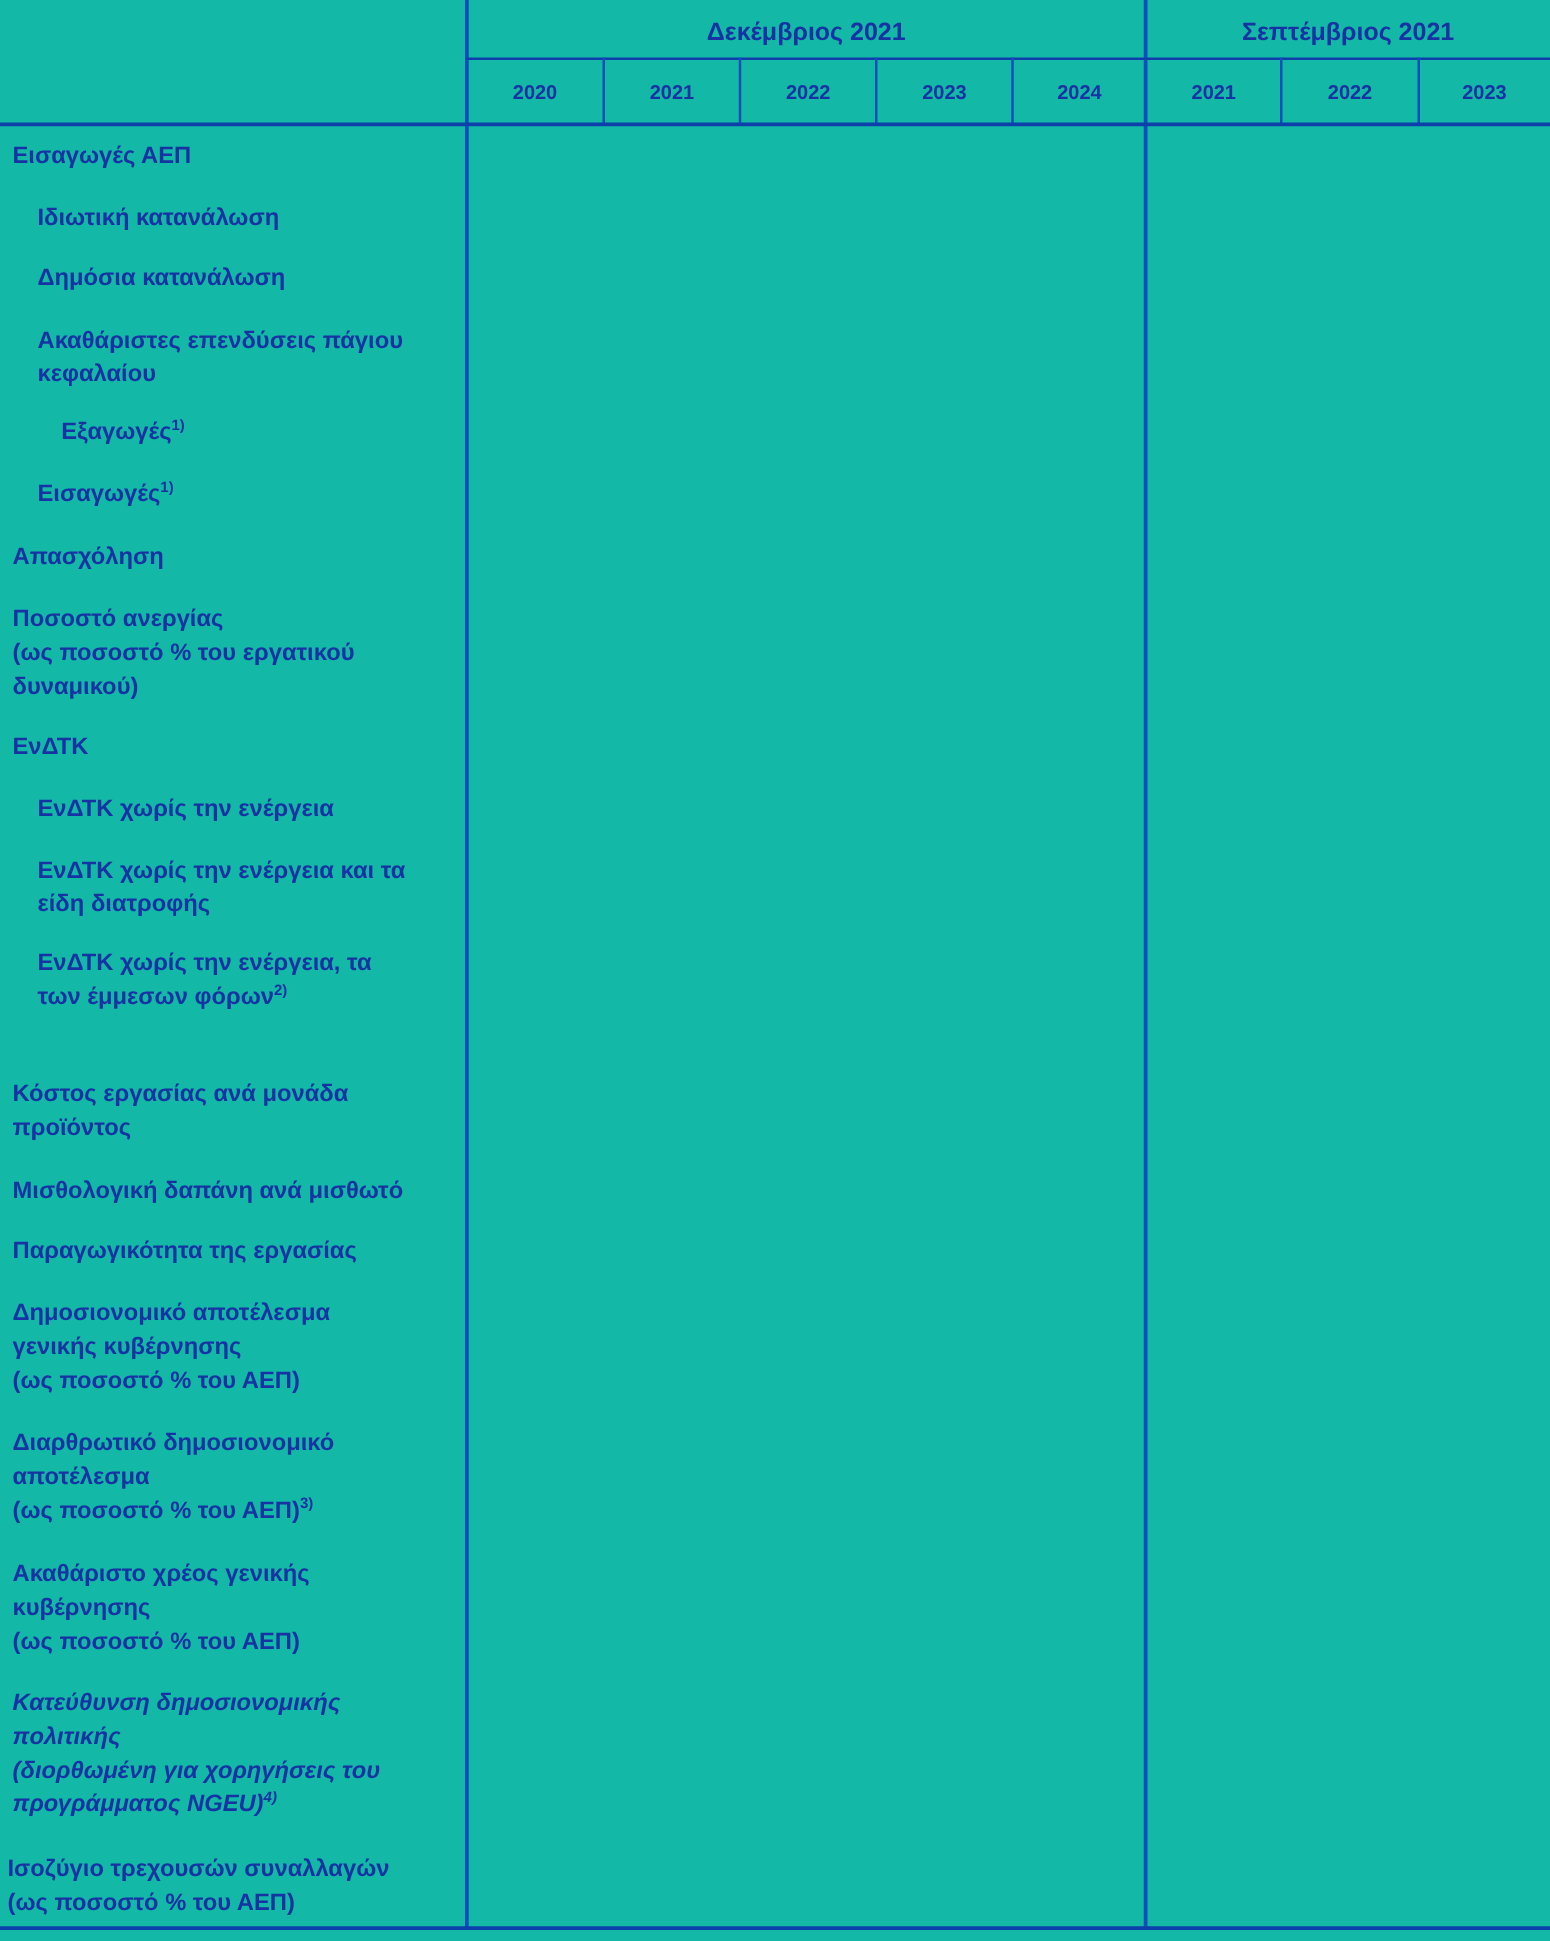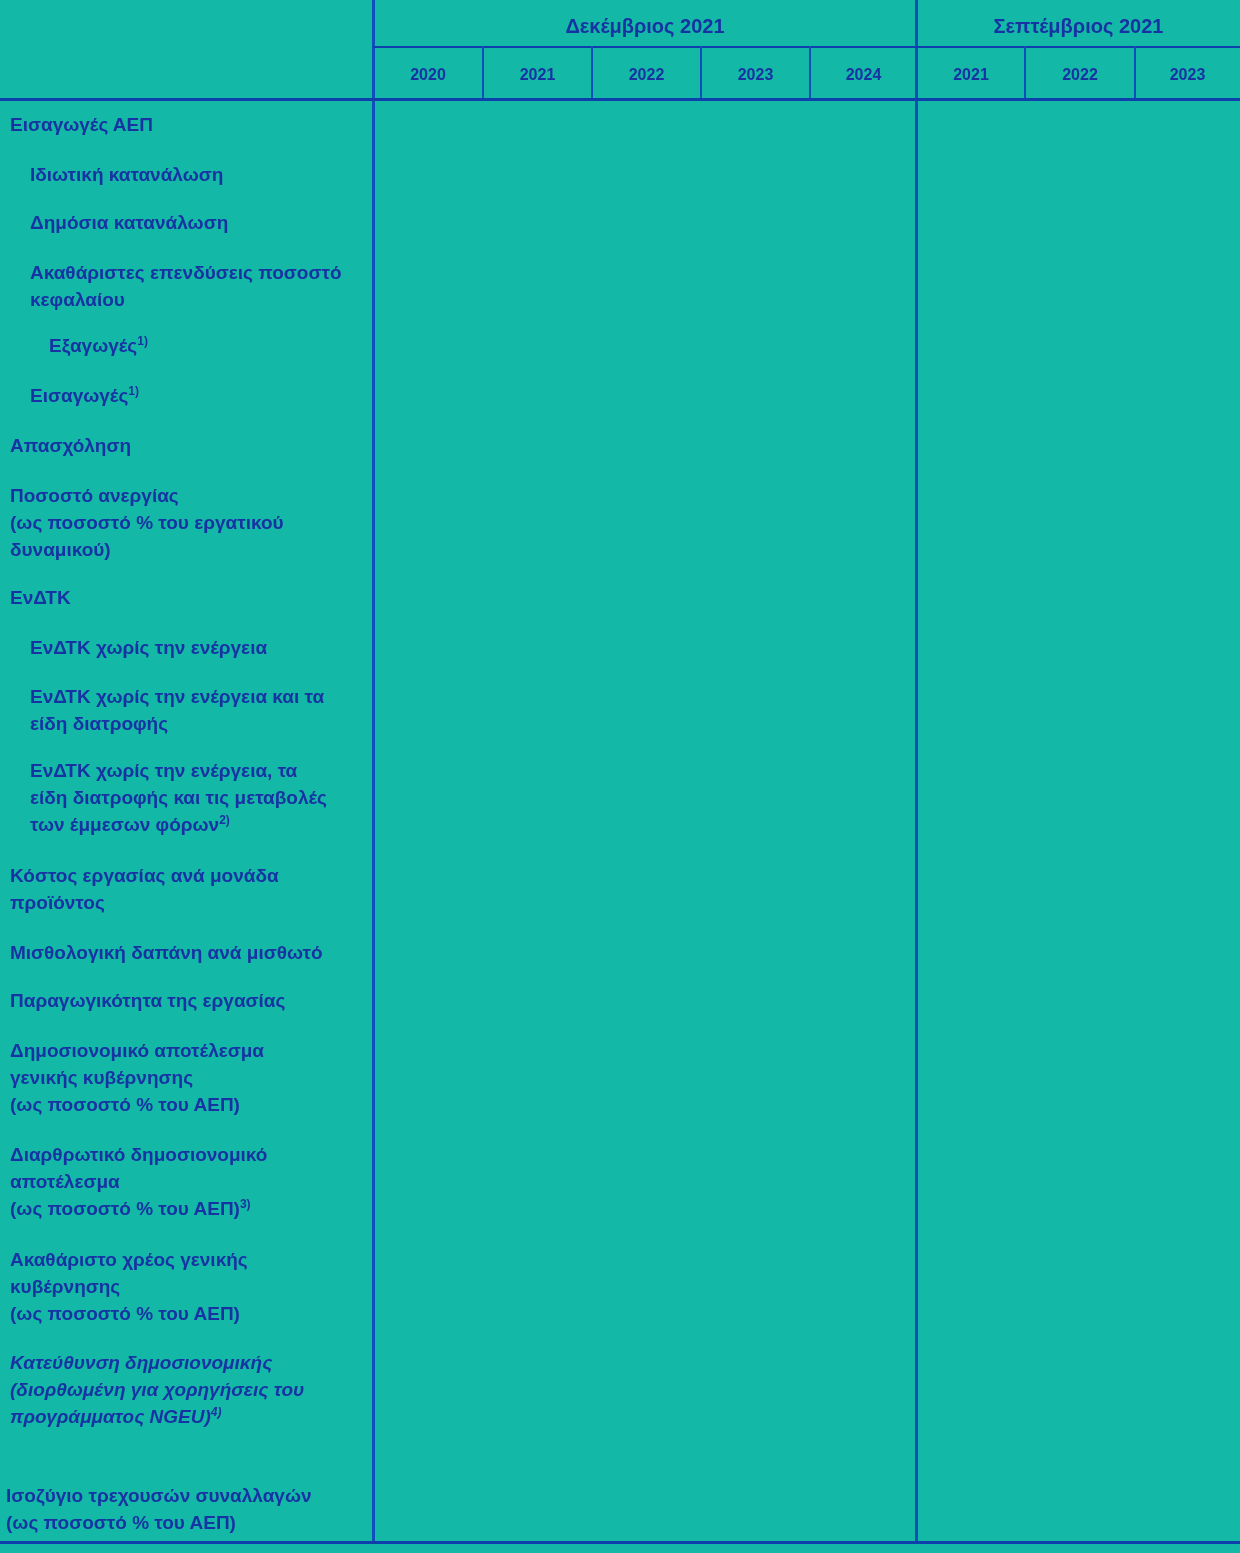--- a/index.html
+++ b/index.html
@@ -97,21 +97,21 @@
       <div class="row-label" style="top: 111px; left: 10px; color: rgb(23, 51, 163);">
         <div><span>Εισαγωγές ΑΕΠ</span></div>
       </div>
       <div class="row-label" style="top: 161px; left: 30px; color: rgb(23, 51, 163);">
         <div><span>Ιδιωτική κατανάλωση</span></div>
       </div>
       <div class="row-label" style="top: 209px; left: 30px; color: rgb(23, 51, 163);">
         <div><span>Δημόσια κατανάλωση</span></div>
       </div>
       <div class="row-label" style="top: 259px; left: 30px; color: rgb(23, 51, 163);">
-        <div><span>Ακαθάριστες επενδύσεις ποσοστό</span></div>
+        <div><span>Ακαθάριστες επενδύσεις πάγιου</span></div>
         <div><span>κεφαλαίου</span></div>
       </div>
       <div class="row-label" style="top: 332px; left: 30px; color: rgb(23, 51, 163); margin-left: 19px;">
         <div><span>Εξαγωγές</span><sup>1)</sup></div>
       </div>
       <div class="row-label" style="top: 382px; left: 30px; color: rgb(23, 51, 163);">
         <div><span>Εισαγωγές</span><sup>1)</sup></div>
       </div>
       <div class="row-label" style="top: 432px; left: 10px; color: rgb(23, 51, 163);">
         <div><span>Απασχόληση</span></div>
@@ -126,21 +126,20 @@
       </div>
       <div class="row-label" style="top: 634px; left: 30px; color: rgb(23, 51, 163);">
         <div><span>ΕνΔΤΚ χωρίς την ενέργεια</span></div>
       </div>
       <div class="row-label" style="top: 683px; left: 30px; color: rgb(23, 51, 163);">
         <div><span>ΕνΔΤΚ χωρίς την ενέργεια και τα</span></div>
         <div><span>είδη διατροφής</span></div>
       </div>
       <div class="row-label" style="top: 757px; left: 30px; color: rgb(23, 51, 163);">
         <div><span>ΕνΔΤΚ χωρίς την ενέργεια, τα</span></div>
-        <div><span>είδη διατροφής και τις μεταβολές</span></div>
         <div><span>των έμμεσων φόρων</span><sup>2)</sup></div>
       </div>
       <div class="row-label" style="top: 862px; left: 10px; color: rgb(23, 51, 163);">
         <div><span>Κόστος εργασίας ανά μονάδα</span></div>
         <div><span>προϊόντος</span></div>
       </div>
       <div class="row-label" style="top: 939px; left: 10px; color: rgb(23, 51, 163);">
         <div><span>Μισθολογική δαπάνη ανά μισθωτό</span></div>
       </div>
       <div class="row-label" style="top: 987px; left: 10px; color: rgb(23, 51, 163);">
@@ -156,20 +155,21 @@
         <div><span>αποτέλεσμα</span></div>
         <div><span>(ως ποσοστό % του ΑΕΠ)</span><sup>3)</sup></div>
       </div>
       <div class="row-label" style="top: 1246px; left: 10px; color: rgb(23, 51, 163);">
         <div><span>Ακαθάριστο χρέος γενικής</span></div>
         <div><span>κυβέρνησης</span></div>
         <div><span>(ως ποσοστό % του ΑΕΠ)</span></div>
       </div>
       <div class="row-label" style="top: 1349px; left: 10px; color: rgb(23, 51, 163); font-style: italic;">
         <div><span>Κατεύθυνση δημοσιονομικής</span></div>
+        <div><span>πολιτικής</span></div>
         <div><span>(διορθωμένη για χορηγήσεις του</span></div>
         <div><span>προγράμματος NGEU)</span><sup>4)</sup></div>
       </div>
       <div class="row-label" style="top: 1482px; left: 6px; color: rgb(23, 51, 163);">
         <div><span>Ισοζύγιο τρεχουσών συναλλαγών</span></div>
         <div><span>(ως ποσοστό % του ΑΕΠ)</span></div>
       </div>
     </div>
 
   <div class="hline" style="left: 0px; top: 1541px; width: 1240px; height: 3px; background: rgb(13, 64, 170);"></div>

